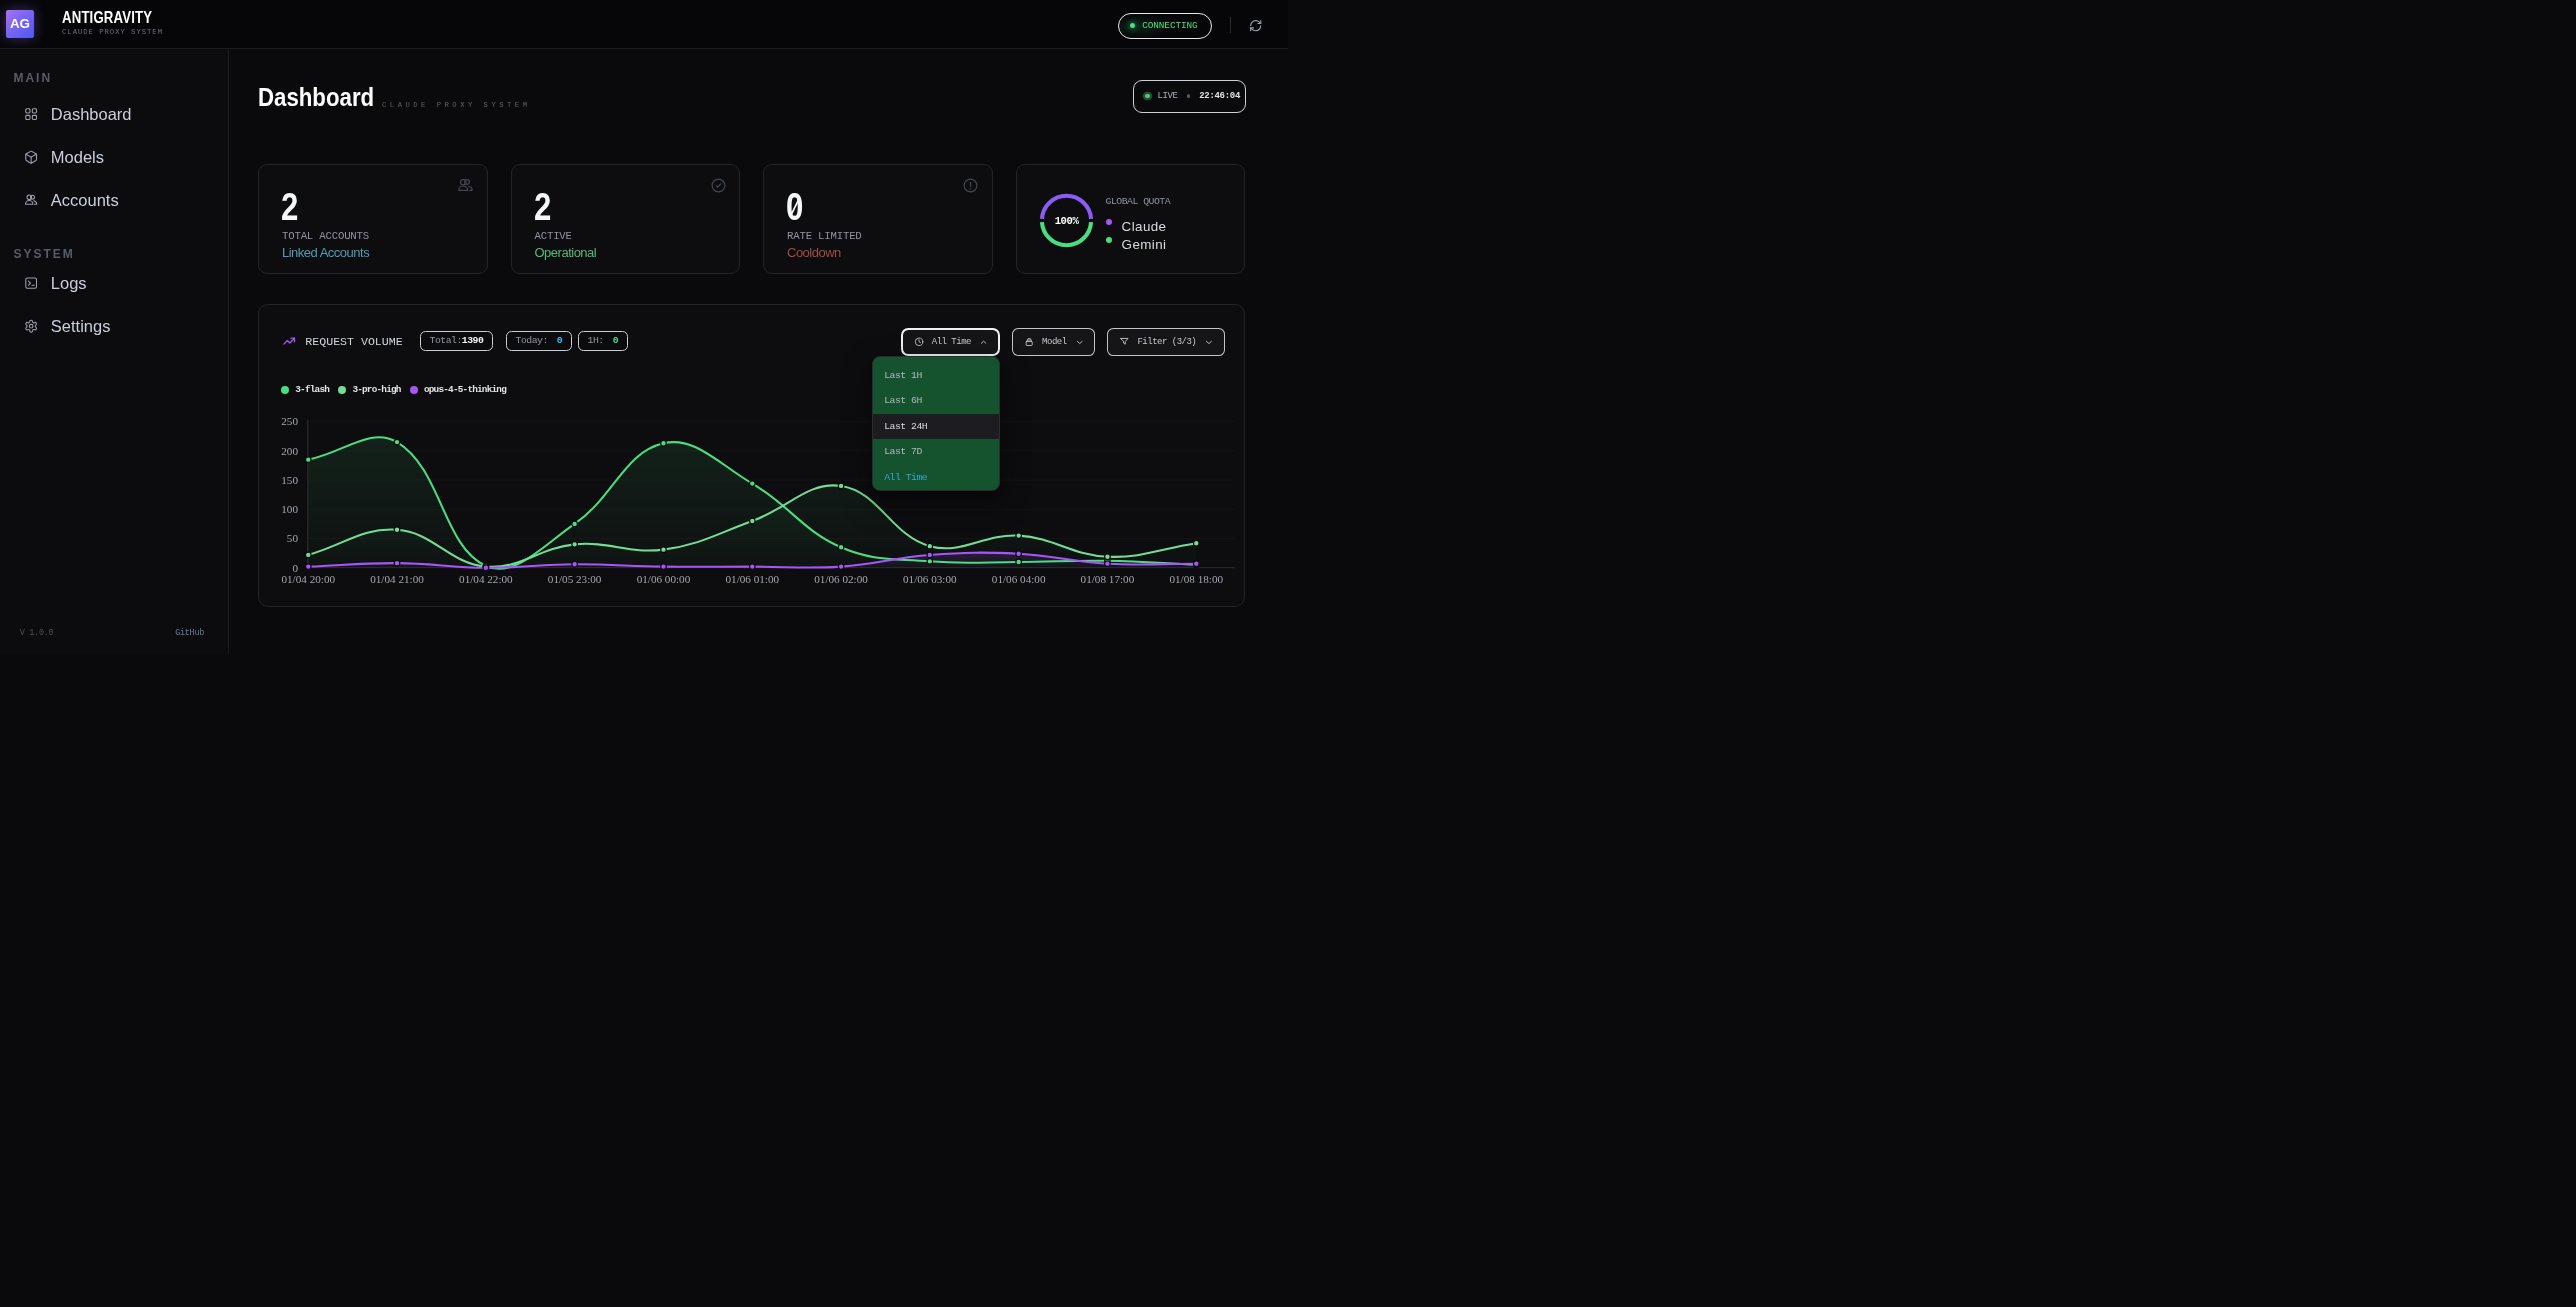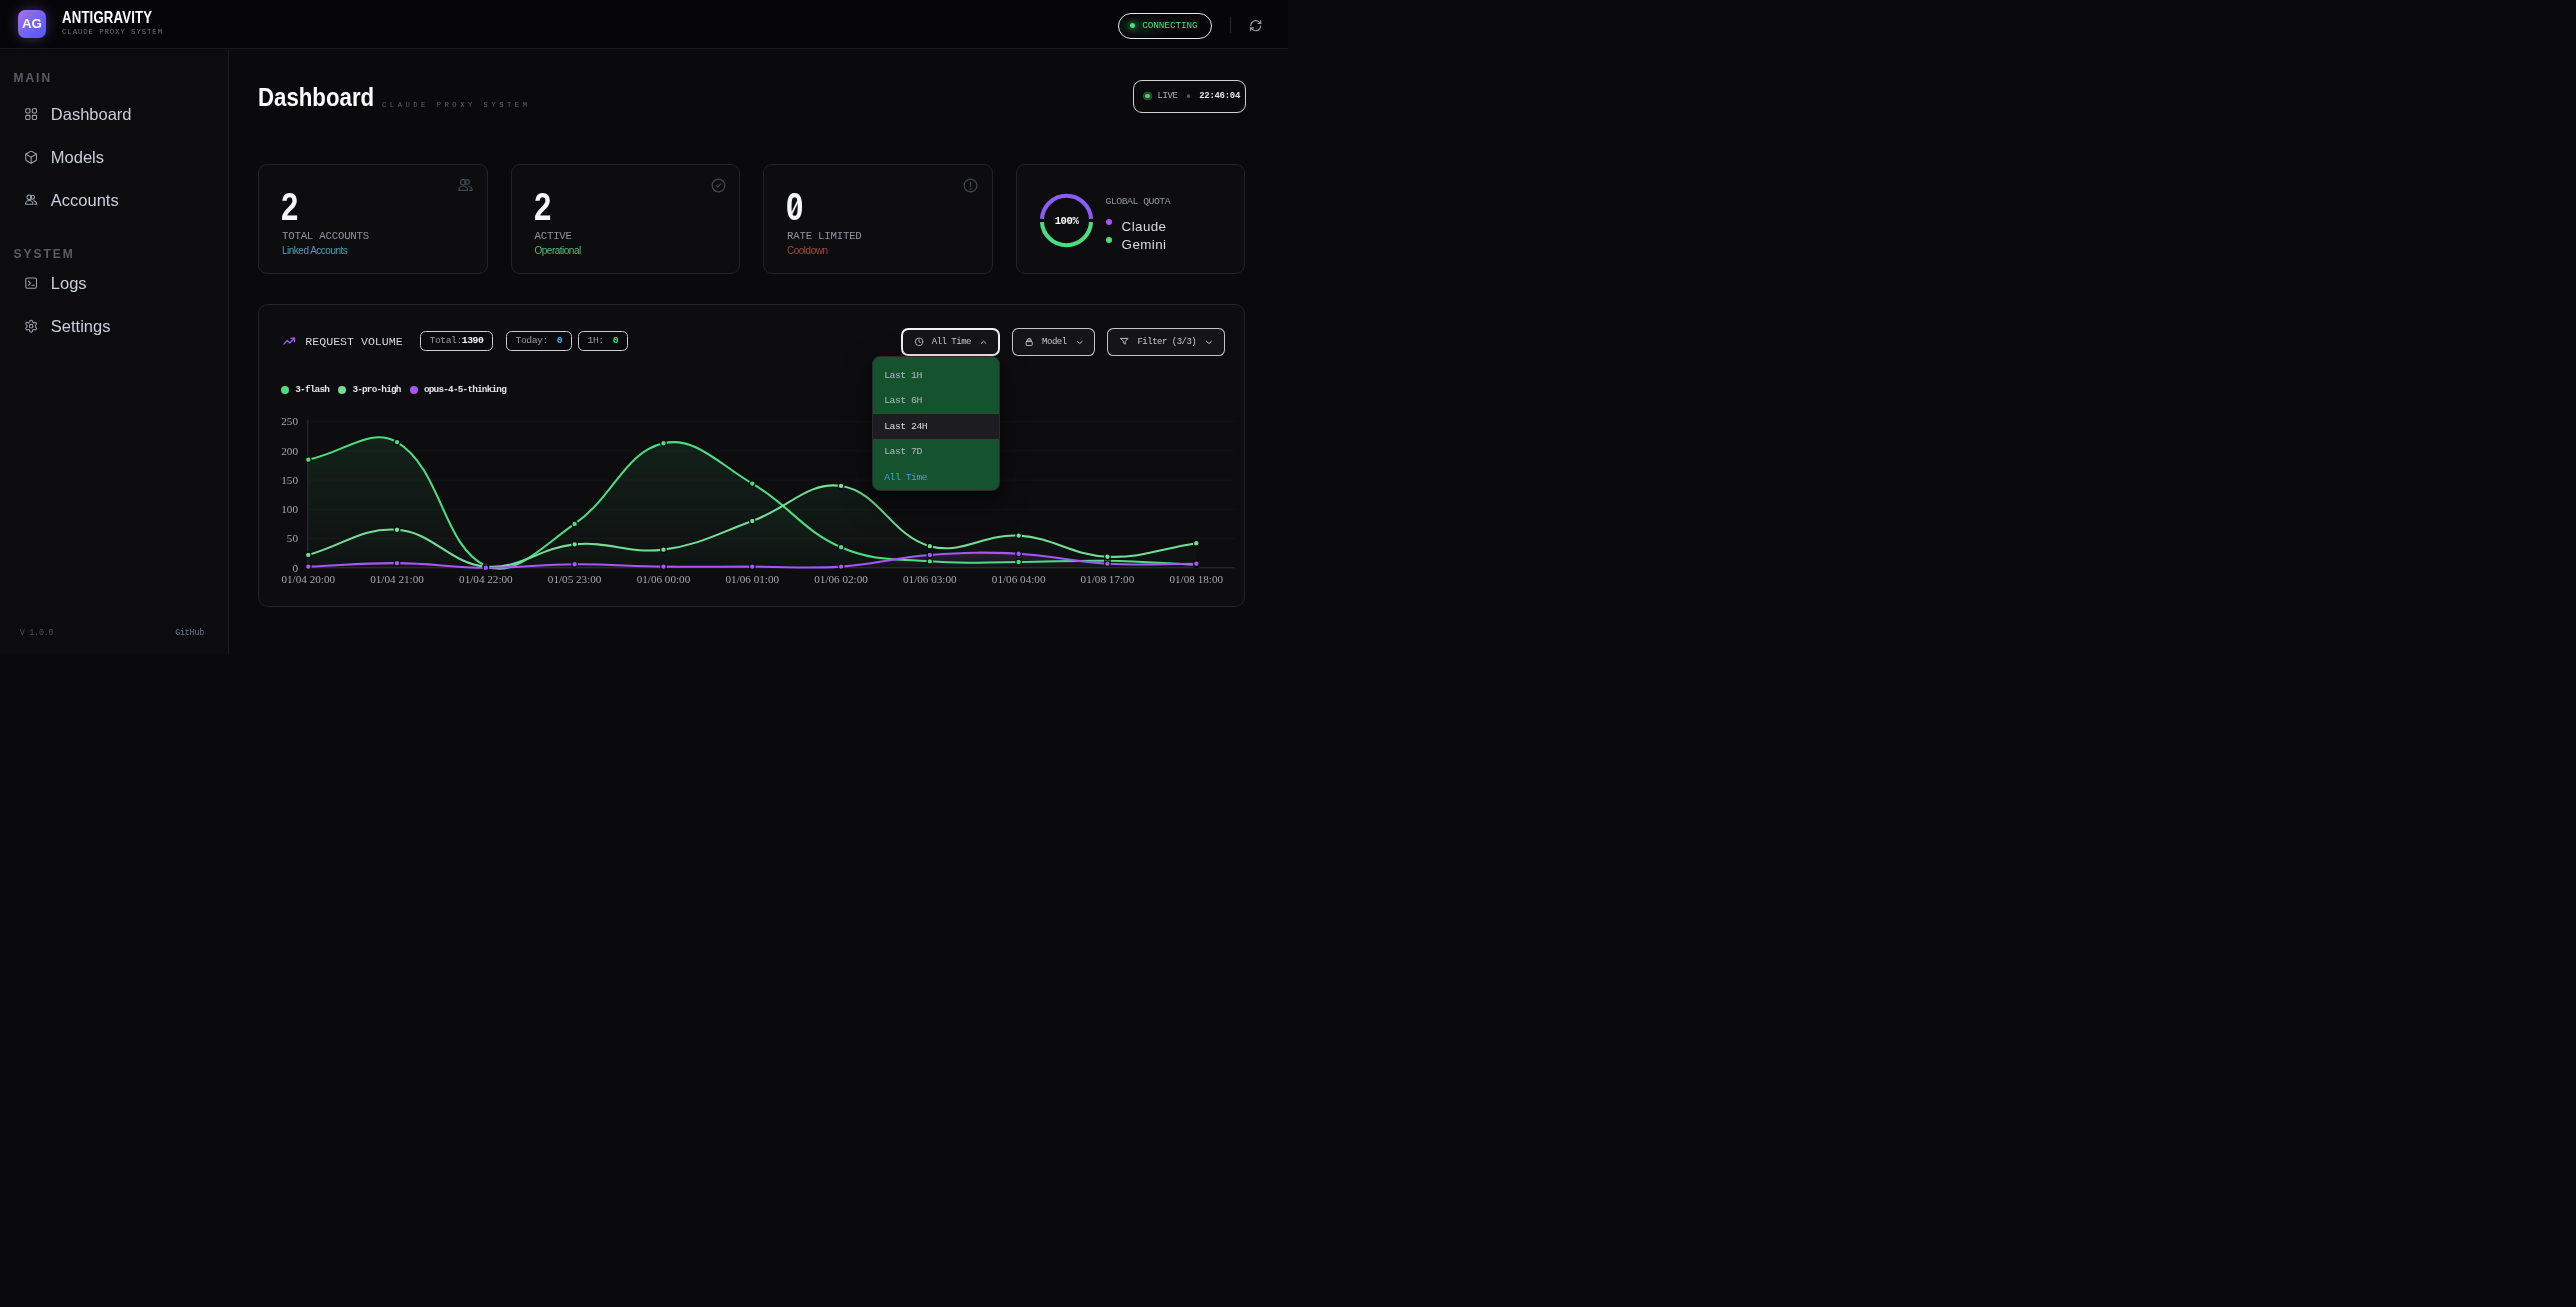--- a/index.html
+++ b/index.html
@@ -1,20 +1,20 @@
 <!DOCTYPE html>
 <html style="font-size:14.3px"><head><meta charset="utf-8">
 <style>
 * { margin:0; padding:0; box-sizing:border-box; }
 html,body { width:1288px; height:654px; overflow:hidden; }
 body { background:#0a0a0c; font-family:"Liberation Sans",sans-serif; color:#e5e7eb; position:relative; }
 
 
 header { position:absolute; left:0; top:0; width:1288px; height:49px; background:#060608; border-bottom:0.9px solid #1b1b1f; z-index:30; }
-.logo { position:absolute; left:18px; top:9.8px; width:28px; height:28px; border-radius:7px;
+.logo { position:absolute; left:6px; top:9.8px; width:28px; height:28px; border-radius:2px;
   background:linear-gradient(135deg,#a473f2,#7b64f3 45%,#5059ee); display:flex; align-items:center; justify-content:center;
   font-weight:bold; font-size:13.4px; color:#fff; box-shadow:0 0 12.5px rgba(150,110,250,.38); }
 .brand { position:absolute; left:62px; top:9.4px; }
 .brand .t1 { font-size:16.5px; line-height:1; font-weight:bold; letter-spacing:0.2px; color:#fff; transform:scaleX(.8); transform-origin:left; }
 .brand .t2 { font-family:"Liberation Mono",monospace; font-size:7.2px; letter-spacing:1px; color:#6b7078; margin-top:2.2px; }
 .conn { position:absolute; left:1118px; top:13px; width:94px; height:25.5px; border:0.9px solid #e8e9ec; border-radius:13.4px;
   display:flex; align-items:center; background:radial-gradient(54px 18px at 19.7px 12.5px, rgba(74,222,128,.12), transparent 70%); }
 .conn .dot { flex-shrink:0; width:5.4px; height:5.4px; border-radius:50%; background:#4ade80; margin-left:10.7px; box-shadow:0 0 6.3px rgba(74,222,128,.9); }
 .conn .ct { font-family:"Liberation Mono",monospace; font-size:9.4px; color:#4ade80; letter-spacing:-0.1px; margin-left:7.2px; }
 .hsep { position:absolute; left:1230px; top:17px; width:0.9px; height:16px; background:#2b2b30; }
@@ -40,21 +40,21 @@
 .live .gdot { flex-shrink:0; width:4.9px; height:4.9px; border-radius:50%; background:#55c878; margin-left:10.7px; box-shadow:0 0 0 2.3px rgba(64,160,90,.45); }
 .live .lt { font-family:"Liberation Mono",monospace; font-size:9px; letter-spacing:-0.4px; color:#a9b0ba; margin-left:8px; }
 .live .sdot { flex-shrink:0; width:3.6px; height:3.6px; border-radius:50%; background:#4e5764; margin-left:9px; }
 .live .tm { font-family:"Liberation Mono",monospace; font-size:9px; letter-spacing:-0.3px; font-weight:bold; color:#dde1e7; margin-left:9px; }
 
 .cards { position:absolute; left:29px; top:114px; width:987px; display:grid; grid-template-columns:repeat(4,1fr); grid-gap:23px; }
 .card { background:#0d0d0f; border:0.9px solid #232328; border-radius:9px; height:110px; position:relative; }
 .cicon { position:absolute; right:12.5px; top:11.6px; line-height:0; }
 .num { position:absolute; left:22px; top:23px; font-size:38px; line-height:1; font-weight:bold; color:#f5f6f8; transform:scaleX(.82); transform-origin:left; }
 .slabel { position:absolute; left:23px; top:65px; font-family:"Liberation Mono",monospace; font-size:10.7px; line-height:1.2; letter-spacing:-0.2px; color:#8d939e; }
-.ssub { position:absolute; left:23px; top:80px; font-size:10px; letter-spacing:-0.5px; line-height:1.2; }
+.ssub { position:absolute; left:23px; top:80px; font-size:13px; letter-spacing:-0.5px; line-height:1.2; }
 .c-link { color:#4f9cb4; }
 .c-ok { color:#56b877; }
 .c-bad { color:#a04b44; }
 .zero { position:relative; display:inline-block; }
 .zero:after { content:""; position:absolute; left:50%; top:21%; bottom:21%; width:2.1px; background:#f5f6f8; transform:translateX(-50%) rotate(31deg); }
 
 .quota { display:flex; align-items:center; }
 .qring { position:absolute; left:22.4px; top:27.5px; line-height:0; }
 .ringtxt { font-family:"Liberation Mono",monospace; font-size:12px; letter-spacing:-.5px; font-weight:bold; fill:#fff; }
 .qright { position:absolute; left:89px; top:31px; }

